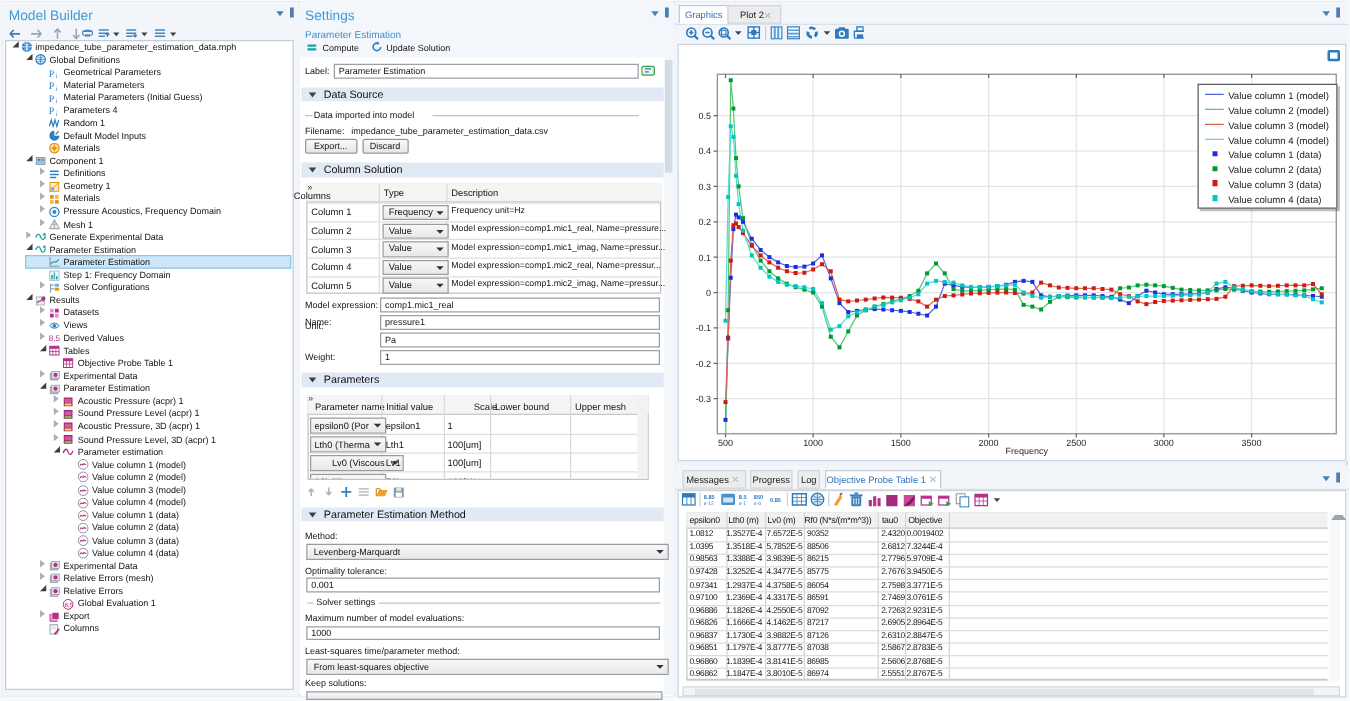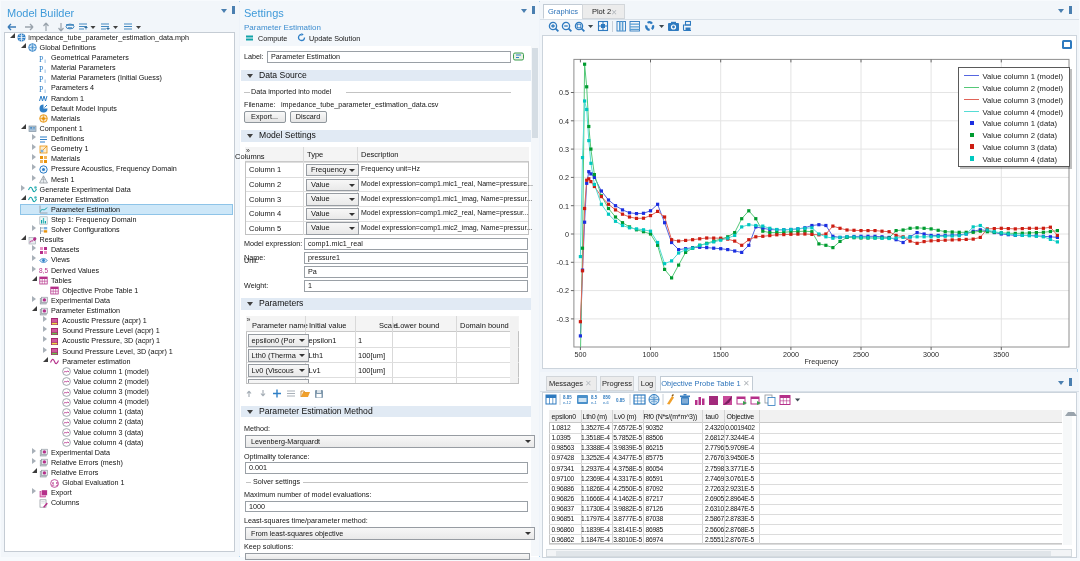--- a/index.html
+++ b/index.html
@@ -463,21 +463,21 @@
 <path d="M3 3h5M3 5.5h3" stroke="#2f7fc6" stroke-width="1"></path>
   </svg>
 <div class="sb" style="top:69.5px"><i></i><b>Data Source</b></div>
 <div class="lbl" style="left:251px;top:87px">Data imported into model</div>
 <div class="ab" style="left:244px;top:91.5px;width:6px;height:1px;background:#c3c3c3"></div>
 <div class="ab" style="left:346px;top:91.5px;width:165px;height:1px;background:#c3c3c3"></div>
 <div class="lbl" style="left:244px;top:100px">Filename:</div>
 <div class="lbl" style="left:281px;top:100px">impedance_tube_parameter_estimation_data.csv</div>
 <div class="btn" style="left:243.5px;top:111px;width:40px;height:10px;line-height:10px">Export...</div>
 <div class="btn" style="left:289.5px;top:111px;width:35px;height:10px;line-height:10px">Discard</div>
-<div class="sb" style="top:130px"><i></i><b>Model Settings</b></div>
+<div class="sb" style="top:130px"><i></i><b>Column Solution</b></div>
 <div class="ab" style="left:245px;top:147px;width:283.5px;height:88.3px;background:#fff;border:1px solid #c2c2c2;box-sizing:border-box"></div>
 <div class="ab" style="left:245px;top:147px;width:283.5px;height:15px;background:#f4f4f4;border-bottom:1px solid #c9c9c9;box-sizing:border-box"></div>
 <div class="lbl" style="left:246px;top:147px;font-size:7px;color:#333">»</div>
 <div class="lbl" style="left:235px;top:152px;font-size:7.5px">Columns</div>
 <div class="lbl" style="left:307px;top:150px;font-size:7.5px">Type</div>
 <div class="lbl" style="left:361px;top:150px;font-size:7.5px">Description</div>
 <div class="ab" style="left:303.0px;top:147px;width:1px;height:88px;background:#d9d9d9"></div>
 <div class="ab" style="left:357.0px;top:147px;width:1px;height:88px;background:#d9d9d9"></div>
 <div class="ab" style="left:246px;top:162.0px;width:282px;height:1px;background:#dedede"></div>
 <div class="lbl" style="left:249px;top:165.2px;font-size:7.5px">Column 1</div>
@@ -508,35 +508,35 @@
 <div class="lbl" style="left:244px;top:281.3px">Weight:</div>
 <div class="inp" style="left:304px;top:280.0px;width:219px;height:10px">1</div>
 <div class="sb" style="top:298px"><i></i><b>Parameters</b></div>
 <div class="ab" style="left:245.5px;top:315.5px;width:273.5px;height:68px;background:#fff;border:1px solid #c2c2c2;box-sizing:border-box"></div>
 <div class="ab" style="left:245.5px;top:315.5px;width:273.5px;height:16px;background:#f4f4f4;border-bottom:1px solid #c9c9c9;box-sizing:border-box"></div>
 <div class="lbl" style="left:246.5px;top:315.5px;font-size:7px;color:#333">»</div>
 <div class="lbl" style="left:252px;top:320.5px;font-size:7.5px">Parameter name</div>
 <div class="lbl" style="left:309px;top:320.5px;font-size:7.5px">Initial value</div>
 <div class="lbl" style="left:379px;top:320.5px;font-size:7.5px">Scale</div>
 <div class="lbl" style="left:396px;top:320.5px;font-size:7.5px">Lower bound</div>
-<div class="lbl" style="left:460px;top:320.5px;font-size:7.5px">Domain bound</div>
+<div class="lbl" style="left:460px;top:320.5px;font-size:7.5px">Upper mesh</div>
 <div class="ab" style="left:305px;top:315.5px;width:1px;height:67px;background:#d9d9d9"></div>
 <div class="ab" style="left:355px;top:315.5px;width:1px;height:67px;background:#d9d9d9"></div>
 <div class="ab" style="left:392px;top:315.5px;width:1px;height:67px;background:#d9d9d9"></div>
 <div class="ab" style="left:456px;top:315.5px;width:1px;height:67px;background:#d9d9d9"></div>
 <div class="ab" style="left:246.5px;top:331.5px;width:272px;height:51px;overflow:hidden">
 <div class="ddl" style="left:1px;top:2.0px;width:56px;height:11px;line-height:11px;padding-left:3px;font-size:7.4px">epsilon0 (Por<u></u></div>
 <div class="lbl" style="left:62px;top:4.0px;font-size:7.5px">epsilon1</div>
 <div class="lbl" style="left:111.5px;top:4.0px;font-size:7.5px">1</div>
 <div class="ab" style="left:0;top:15.2px;width:272px;height:1px;background:#dedede"></div>
 <div class="ddl" style="left:1px;top:17.2px;width:56px;height:11px;line-height:11px;padding-left:3px;font-size:7.4px">Lth0 (Therma<u></u></div>
 <div class="lbl" style="left:62px;top:19.2px;font-size:7.5px">Lth1</div>
 <div class="lbl" style="left:111.5px;top:19.2px;font-size:7.5px">100[um]</div>
 <div class="ab" style="left:0;top:30.4px;width:272px;height:1px;background:#dedede"></div>
-<div class="ddl" style="left:1px;top:32.4px;width:56px;height:11px;line-height:11px;padding-left:3px;font-size:7.4px">Lv0 (Viscous<u></u></div>
+<div class="ddl" style="left:1px;top:32.4px;width:56px;height:11px;line-height:11px;padding-left:17px;font-size:7.4px">Lv0 (Viscous<u></u></div>
 <div class="lbl" style="left:62px;top:34.4px;font-size:7.5px">Lv1</div>
 <div class="lbl" style="left:111.5px;top:34.4px;font-size:7.5px">100[um]</div>
 <div class="ab" style="left:0;top:45.6px;width:272px;height:1px;background:#dedede"></div>
 <div class="ddl" style="left:1px;top:47.6px;width:56px;height:11px;line-height:11px;padding-left:3px;font-size:7.4px">Rf0 (Flow res</div>
 <div class="lbl" style="left:62px;top:49.6px;font-size:7.5px">Rf1</div>
 <div class="lbl" style="left:111.5px;top:49.6px;font-size:7.5px">100[N*s</div>
 
 </div>
 <div class="ab" style="left:510px;top:316.5px;width:8px;height:66px;background:#f2f2f2"></div>
 <svg class="ab" style="left:246px;top:388px" width="80" height="11" viewBox="0 0 80 11">

